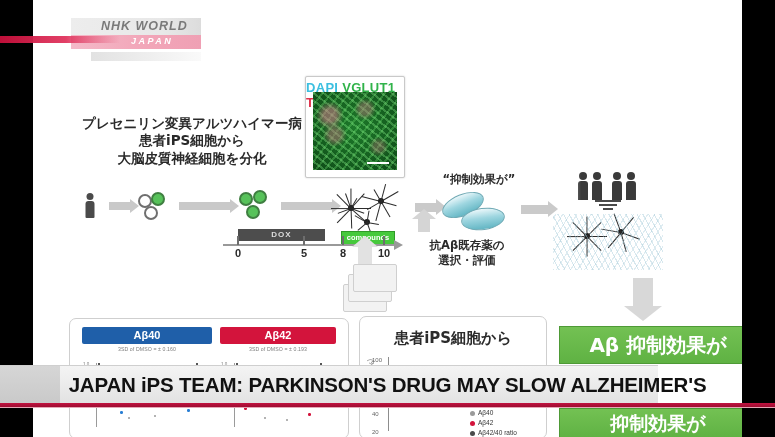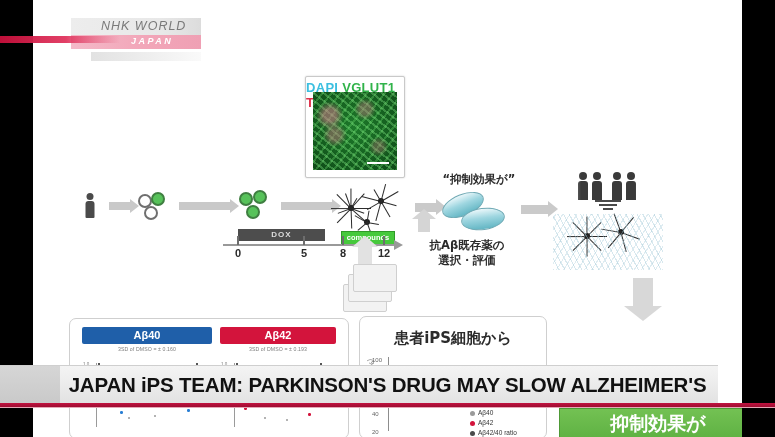--- a/index.html
+++ b/index.html
@@ -18,21 +18,21 @@
   
   .red-streak{position:absolute;left:0;top:36px;width:120px;height:7px;
     background:linear-gradient(90deg,#c8103c 0%,#e0355e 55%,rgba(224,53,94,0) 100%);opacity:.95;}
 
   
   #nhk-logo{position:absolute;left:38px;top:16px;width:130px;height:42px;}
   .nhk-band{position:absolute;left:0;top:2px;width:130px;height:17px;
     background:linear-gradient(90deg,#ededed 0%,#e8e8e8 70%,#dcdcdc 100%);}
   .nhk-band2{position:absolute;left:0;top:19px;width:130px;height:14px;
     background:linear-gradient(90deg,#f4b9c8 0%,#f2a5b8 60%,#efa0b4 100%);}
-  .nhk-word{position:absolute;left:30px;top:3px;font-size:12.5px;font-weight:normal;
+  .nhk-word{position:absolute;left:30px;top:3px;font-size:12.5px;font-weight:bold;
     font-style:italic;letter-spacing:1px;color:#7a7a7a;font-family:"Liberation Sans",sans-serif;}
   .nhk-japan{position:absolute;left:60px;top:20px;font-size:9px;font-weight:bold;font-style:italic;
     letter-spacing:2.5px;color:#ffffff;font-family:"Liberation Sans",sans-serif;}
   .nhk-ghost{position:absolute;left:20px;top:36px;width:110px;height:9px;
     background:linear-gradient(90deg,rgba(190,190,190,.45),rgba(220,220,220,.15));}
 
   
   #slide-title{position:absolute;left:90px;top:6px;font-size:35px;font-weight:bold;color:#111;
     letter-spacing:0px;font-family:"DejaVu Sans","Liberation Sans",sans-serif;white-space:nowrap;}
 
@@ -185,21 +185,21 @@
   .green-box{position:absolute;background:linear-gradient(180deg,#73c153 0%,#5fb243 100%);
     border:1px solid #4e9a36;}
   .green-box .t{position:absolute;left:0;top:0;width:100%;text-align:center;color:#fff;
     font-weight:bold;font-family:"DejaVu Sans","Liberation Sans",sans-serif;}
   #green1{left:526px;top:326px;width:196px;height:36px;}
   #green1 .t{line-height:36px;font-size:20px;}
   #green2{left:526px;top:408px;width:196px;height:29px;}
   #green2 .t{line-height:29px;font-size:19px;}
 
   
-  #ticker{position:absolute;left:0;top:365px;width:718px;height:38px;
+  #ticker{position:absolute;left:0;top:365px;width:658px;height:38px;
     background:linear-gradient(180deg,#f4f4f4 0%,#ededed 40%,#e2e2e2 100%);
     border-top:1px solid #cfcfcf;}
   #ticker-left{position:absolute;left:0;top:0;width:60px;height:38px;
     background:linear-gradient(180deg,#d6d6d6,#c9c9c9);}
   #ticker-text{position:absolute;left:0;top:0;width:775px;height:38px;line-height:38px;
     text-align:center;font-size:20.5px;font-weight:bold;color:#111;letter-spacing:-.2px;
     font-family:"Liberation Sans",sans-serif;}
   #ticker-rule{position:absolute;left:0;top:403px;width:775px;height:4px;
     background:linear-gradient(180deg,#c21340 0%,#9d0d31 100%);}
   #ticker-rule2{position:absolute;left:0;top:407px;width:775px;height:1px;background:#e7a7b7;}
@@ -213,20 +213,23 @@
 
     <div id="nhk-logo">
       <div class="nhk-band"></div>
       <div class="nhk-band2"></div>
       <div class="nhk-word">NHK WORLD</div>
       <div class="nhk-japan">JAPAN</div>
       <div class="nhk-ghost"></div>
     </div>
 
 
+    <div class="jp-block" id="left-caption" style="white-space:pre-line;">プレセニリン変異アルツハイマー病
+患者iPS細胞から
+大脳皮質神経細胞を分化</div>
 
 
     <div id="micro-panel">
       <div id="micro-labels">
         <span class="l1">DAPI</span>
         <span class="l2">VGLUT1</span>
         <span class="l3">TBR2</span>
       </div>
       <div id="micro-img">
         <div id="micro-scalebar"></div>
@@ -299,21 +302,21 @@
     </div>
 
     <div id="timeline">
       <div class="tick" style="left:14px;"></div>
       <div class="tick" style="left:80px;"></div>
       <div class="tick" style="left:119px;"></div>
       <div class="tick" style="left:160px;"></div>
       <div class="tick-label" style="left:15px;">0</div>
       <div class="tick-label" style="left:81px;">5</div>
       <div class="tick-label" style="left:120px;">8</div>
-      <div class="tick-label" style="left:161px;">12</div>
+      <div class="tick-label" style="left:161px;">10</div>
     </div>
 
     <div id="up-arrow"></div>
     <div id="plates">
       <div class="pl" style="left:0;top:24px;"></div>
       <div class="pl" style="left:5px;top:14px;"></div>
       <div class="pl" style="left:10px;top:4px;"></div>
     </div>
 
 
@@ -445,20 +448,23 @@
         <span class="mk" style="background:#9a9a9a;"></span><span>Aβ40</span>
       </div>
       <div class="legend-item" style="left:110px;top:102px;">
         <span class="mk" style="background:#d3143c;"></span><span>Aβ42</span>
       </div>
       <div class="legend-item" style="left:110px;top:112px;">
         <span class="mk" style="background:#4a4a4a;"></span><span>Aβ42/40 ratio</span>
       </div>
     </div>
 
+    <div class="green-box" id="green1">
+      <div class="t">Aβ 抑制効果が</div>
+    </div>
     <div class="green-box" id="green2">
       <div class="t">抑制効果が</div>
     </div>
 
   </div>
 
   <div class="sidebar-black left"></div>
   <div class="sidebar-black right"></div>
   <div class="red-streak"></div>
 

